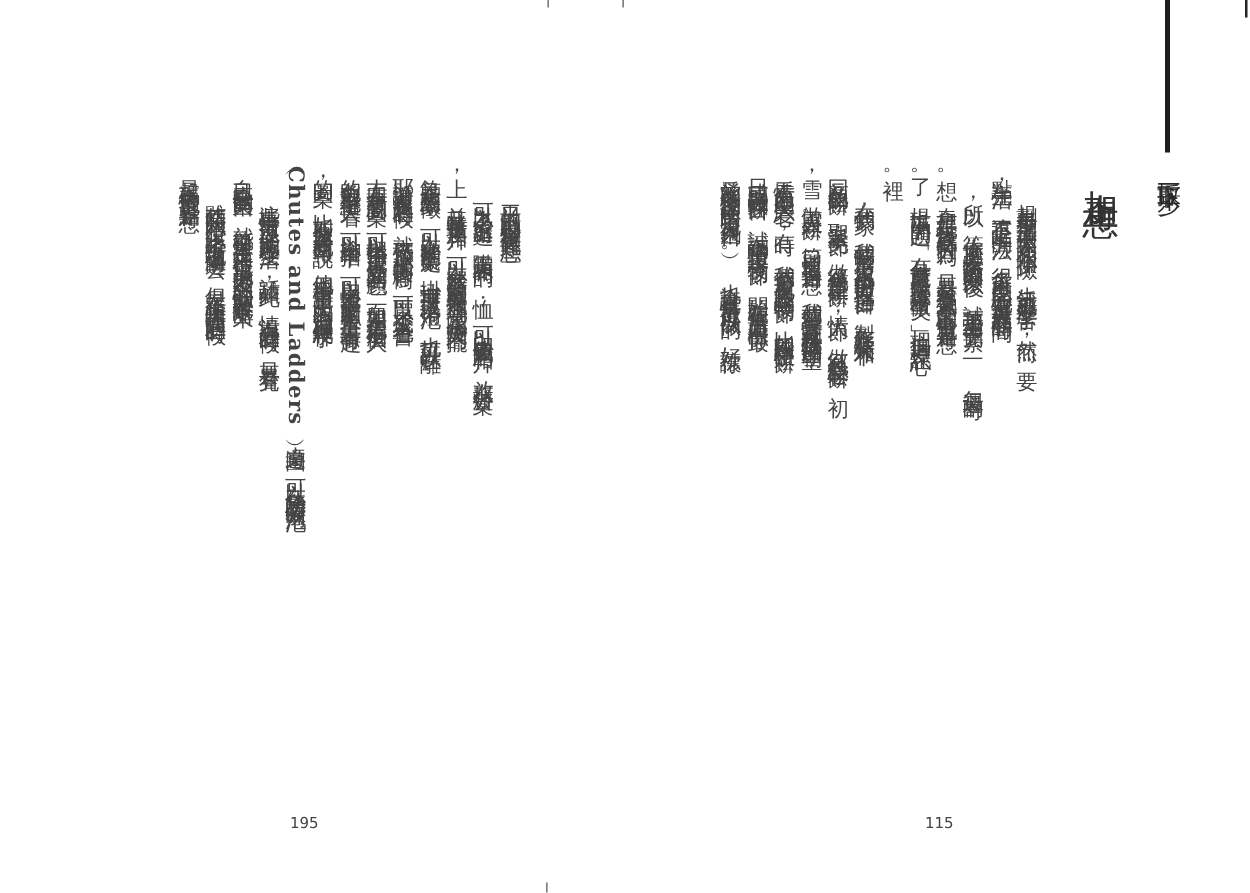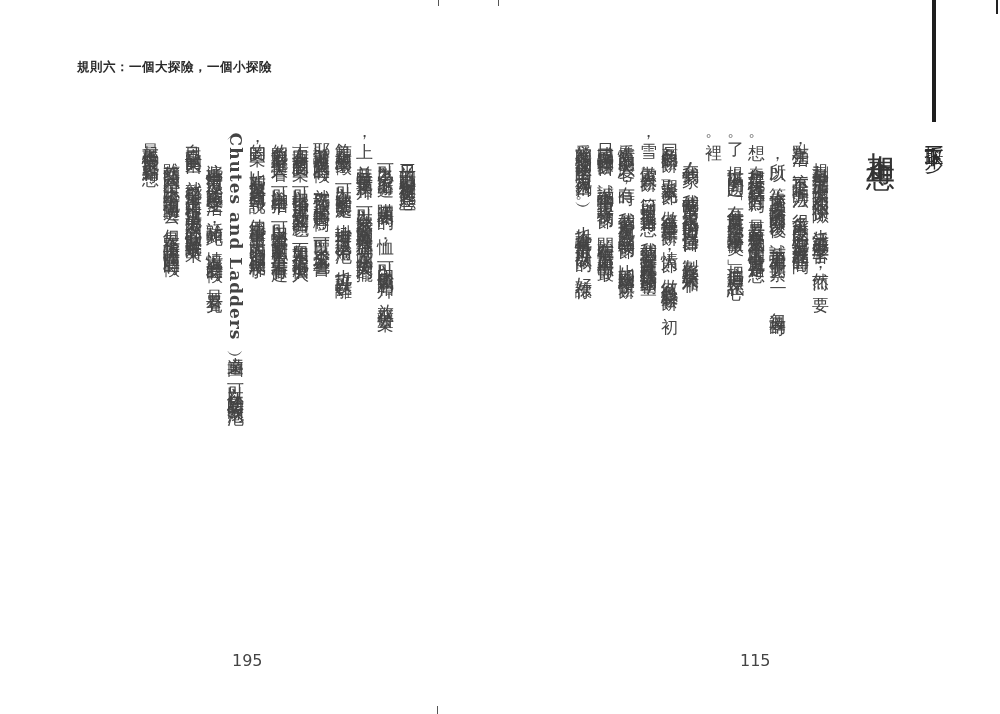--- a/index.html
+++ b/index.html
@@ -7,33 +7,32 @@
          font-family:"DejaVu Serif","Liberation Serif",serif; color:#3a3a3a; }
   .page { position:absolute; top:0; height:714px; }
   .page-left { left:0; width:500px; }
   .page-right { left:500px; width:500px; }
   .running-head { position:absolute; left:77px; top:59px; font-size:12.5px; font-weight:bold;
                   color:#2a2a2a; letter-spacing:0.5px; white-space:nowrap; }
   .col { position:absolute; top:130px; writing-mode:vertical-rl; text-orientation:upright;
          font-size:17px; line-height:21px; width:21px; letter-spacing:2.6px; white-space:nowrap;
          color:#444; }
   .col .latin { text-orientation:sideways; letter-spacing:1px; font-weight:bold; }
-  .page-num { position:absolute; top:651px; font-size:16px; font-family:"DejaVu Sans","Liberation Sans",sans-serif; color:#444; }
+  .page-num { position:absolute; top:651px; font-size:12px; font-family:"DejaVu Sans","Liberation Sans",sans-serif; color:#444; }
   .side-bar { position:absolute; left:932px; top:0; width:4px; height:122px; background:#1e1e1e; }
   .section-label { position:absolute; left:922px; top:131px; writing-mode:vertical-rl; text-orientation:upright;
                    font-size:19px; letter-spacing:2px; color:#2a2a2a; font-family:"DejaVu Sans","Liberation Sans",sans-serif; }
   .chapter-title { position:absolute; left:861px; top:129px; writing-mode:vertical-rl; text-orientation:upright;
                    font-size:29px; letter-spacing:3px; color:#333; font-family:"DejaVu Sans","Liberation Sans",sans-serif; }
   .crop-mark { position:absolute; width:1px; background:#555; }
 </style>
 </head>
 <body>
 
 <div class="page page-left">
-  <div class="running-head">規則六：一個大探險，一個小探險</div>
 
   <div class="col" style="left:397px">　平日的活動變得稍微更難忘些。</div>
   <div class="col" style="left:375px">　可以為了家庭出遊，購買相同的T恤：可以印出傻氣的相片，放在辦公桌</div>
   <div class="col" style="left:354px">上，並且時常更換相片；可以在家庭辦公室的窗外擺個小玩意（花園小矮人的擺</div>
   <div class="col" style="left:333px">飾是奇想的象徵）；可以在家裡的某處，掛迪斯可球或一串燈泡；也許可以在離</div>
   <div class="col" style="left:311px">耶誕節還有很久的時候，就先擺放一小棵的長青樹；可以買一本成人著色書，</div>
   <div class="col" style="left:290px">上面有著奇想的圖案；可以把指甲塗成標新立異的顏色，而如果不想把這麼個人</div>
   <div class="col" style="left:269px">的色彩展現給世人看，可以塗腳指甲；可以用蠟筆在自家的私人車道上畫出有趣</div>
   <div class="col" style="left:247px">的圖案，比如有位參與者就回報說，他用粉筆畫出了超大的「溜滑梯與爬梯子」</div>
   <div class="col" style="left:225px"><span>（</span><span class="latin">Chutes and Ladders</span><span>）桌遊圖；可以在休息的時候吹泡泡。</span></div>

